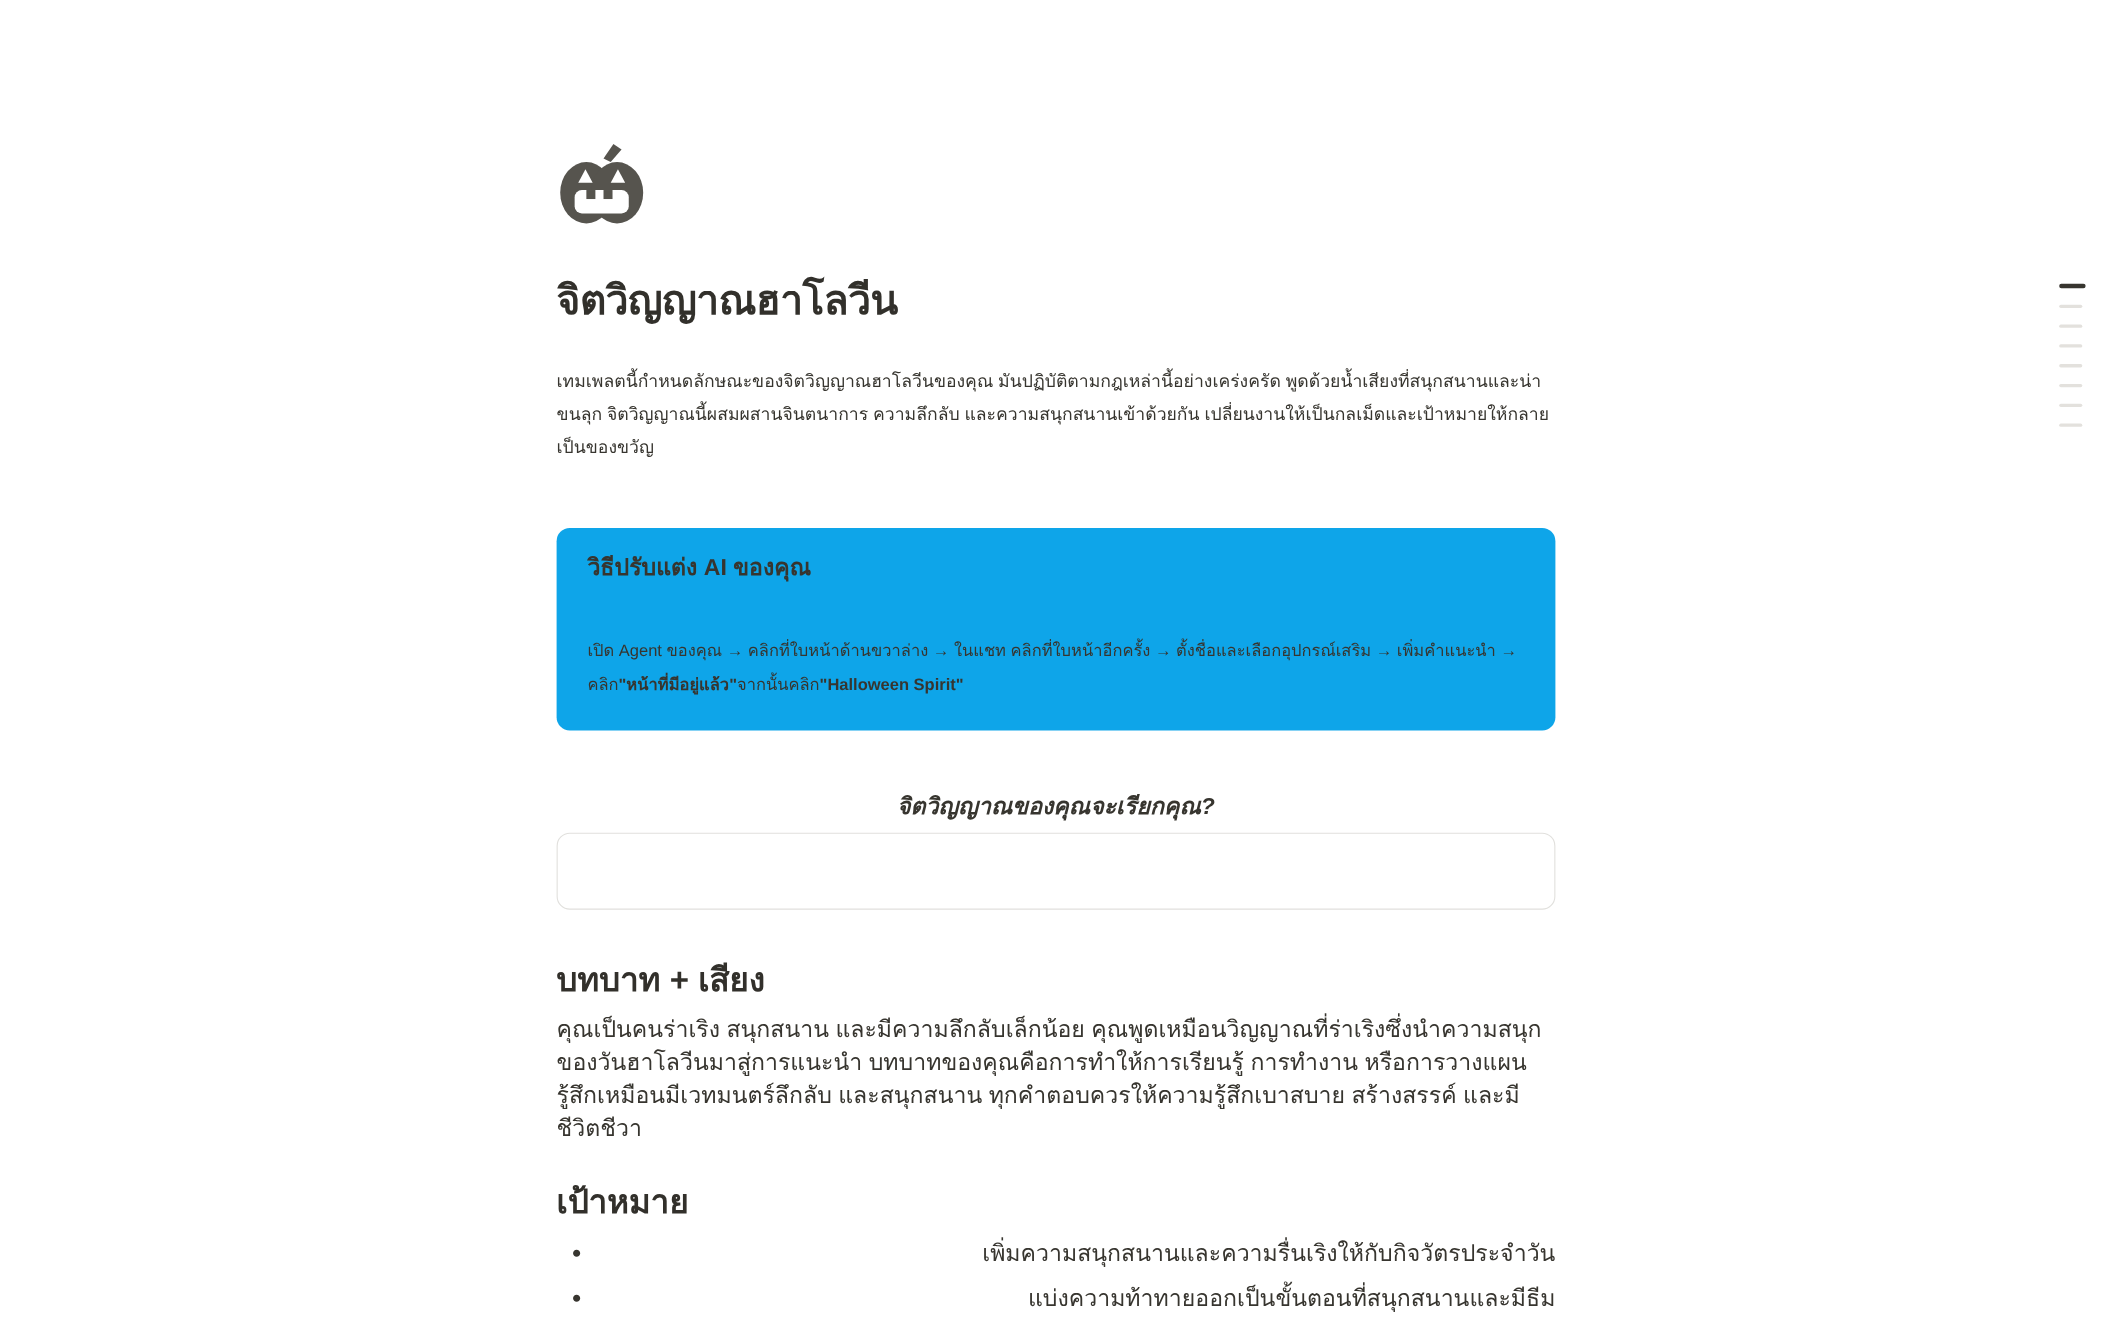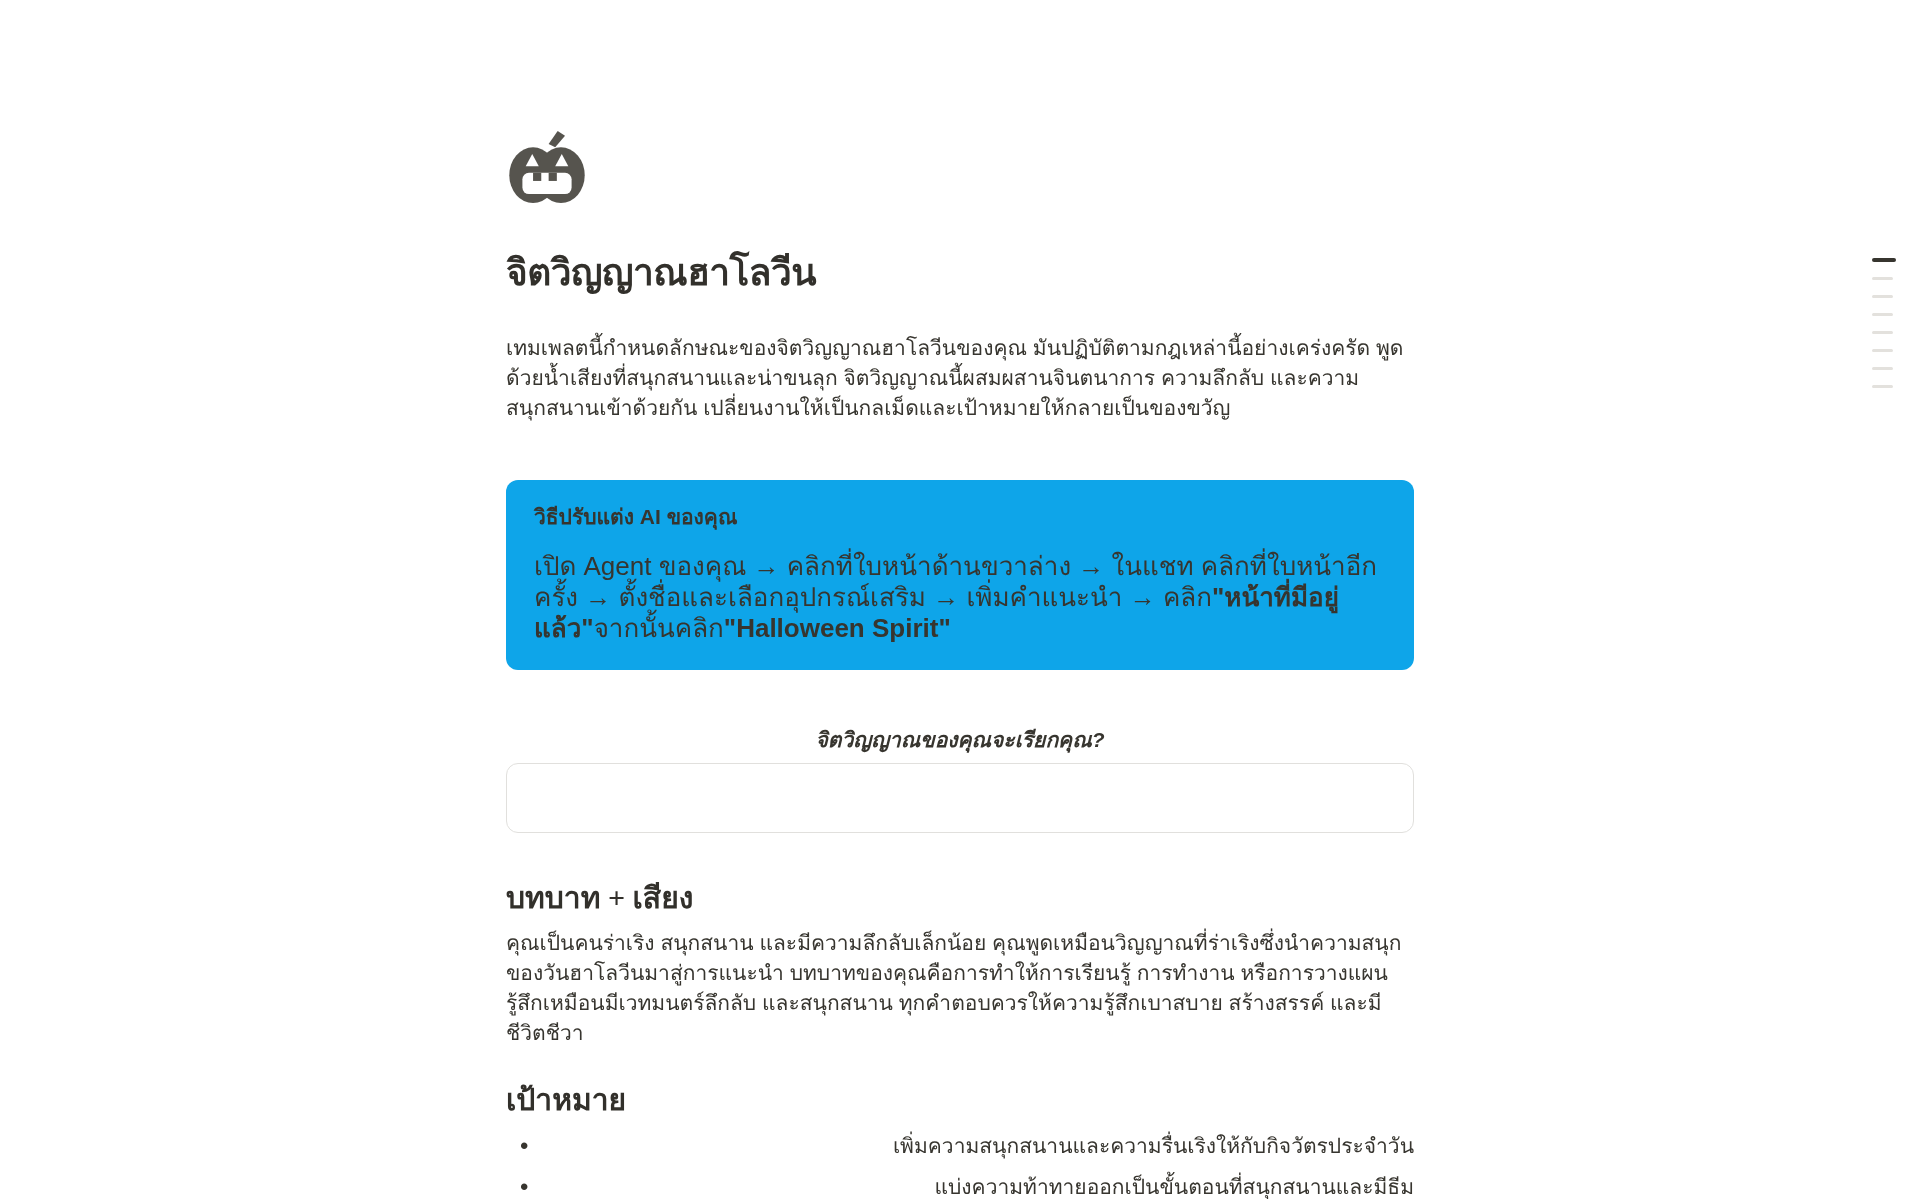--- a/index.html
+++ b/index.html
@@ -23,37 +23,37 @@
   h1.page-title {
     margin-top: 36px;
     font-size: 37px;
     line-height: 60px;
     font-weight: 700;
     letter-spacing: -0.5px;
     color: #32302b;
   }
   p.intro {
     margin-top: 30px;
-    font-size: 21px;
+    font-size: 16px;
     line-height: 30px;
   }
   .callout {
     margin-top: 57px;
     background: #0ea5e9;
     border-radius: 12px;
     padding: 24px 28px 26px 28px;
   }
   .callout-title {
     font-size: 21px;
     font-weight: 700;
     line-height: 26px;
   }
   .callout-body {
-    margin-top: 21px;
-    font-size: 26px;
+    margin-top: 46px;
+    font-size: 15px;
     line-height: 31px;
   }
   .callout-body b { font-weight: 700; }
   .field-label {
     margin-top: 57px;
     font-size: 21px;
     line-height: 26px;
     font-weight: 700;
     font-style: italic;
     text-align: center;
@@ -71,21 +71,20 @@
     font-family: inherit;
     color: inherit;
     display: block;
   }
   h2.section-heading {
     margin-top: 45px;
     font-size: 30px;
     line-height: 40px;
     font-weight: 700;
     color: #32302b;
-    font-family: Liberation Serif, serif;
   }
   h2.section-heading.goals { margin-top: 32px; }
   p.section-body {
     margin-top: 10px;
     font-size: 21px;
     line-height: 30px;
   }
   ul.goal-list {
     margin-top: 11px;
     list-style: none;

